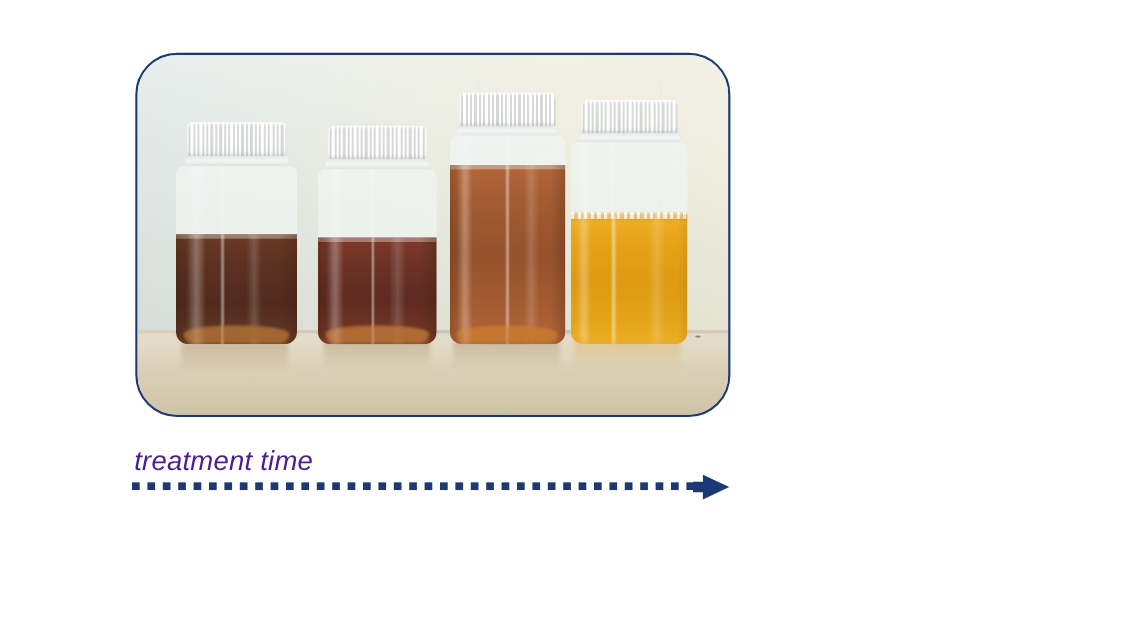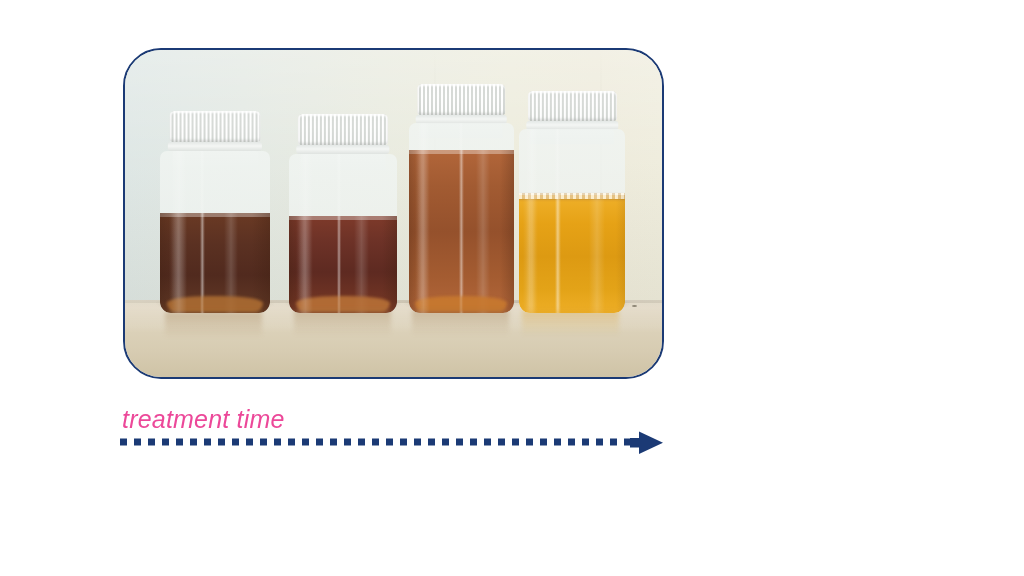--- a/index.html
+++ b/index.html
@@ -249,21 +249,21 @@
           </div>
           <div class="hl-soft" style="left:6%;width:12%;"></div>
           <div class="hl" style="left:34%;width:4%;opacity:.5;"></div>
         </div>
       </div>
       <div class="reflection" style="left:74%;top:79.5%;width:18%;height:8%;background:linear-gradient(to bottom,rgba(220,160,40,.32),rgba(220,160,40,0));"></div>
 
     </div>
   </div>
 
-  <div class="caption" style="color: #ec4899;">treatment time</div>
+  <div class="caption" style="color: #4c1d95;">treatment time</div>
 
   <div class="arrow-wrap">
     <svg width="548" height="26" viewBox="0 0 548 26">
       <g id="dash-group" fill="#1b3a75">
           <rect x="2.0" y="8.5" width="7" height="7" fill="#1b3a75"></rect>
           <rect x="16.0" y="8.5" width="7" height="7" fill="#1b3a75"></rect>
           <rect x="30.0" y="8.5" width="7" height="7" fill="#1b3a75"></rect>
           <rect x="44.0" y="8.5" width="7" height="7" fill="#1b3a75"></rect>
           <rect x="58.0" y="8.5" width="7" height="7" fill="#1b3a75"></rect>
           <rect x="72.0" y="8.5" width="7" height="7" fill="#1b3a75"></rect>

